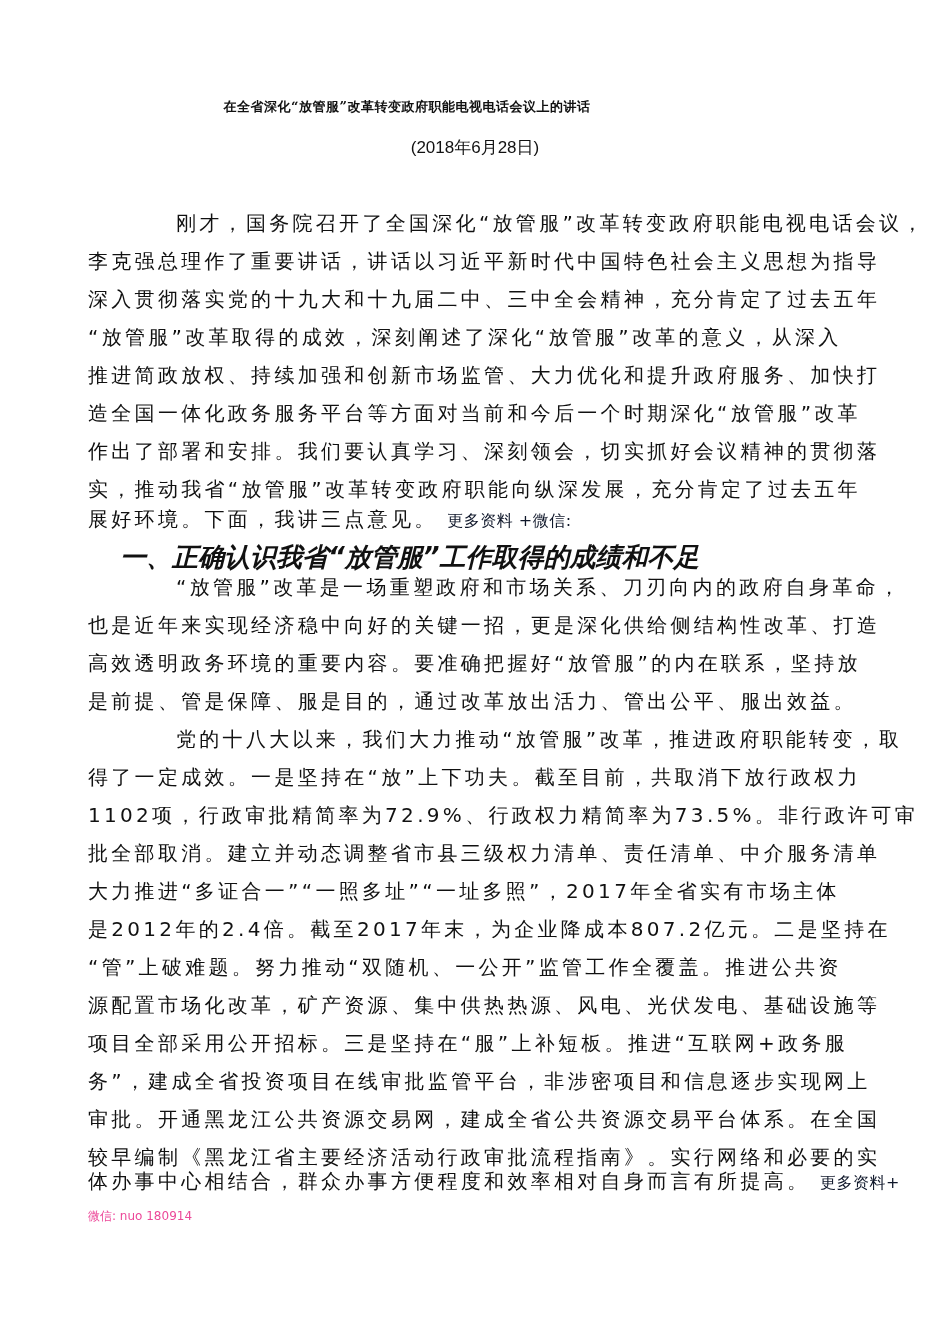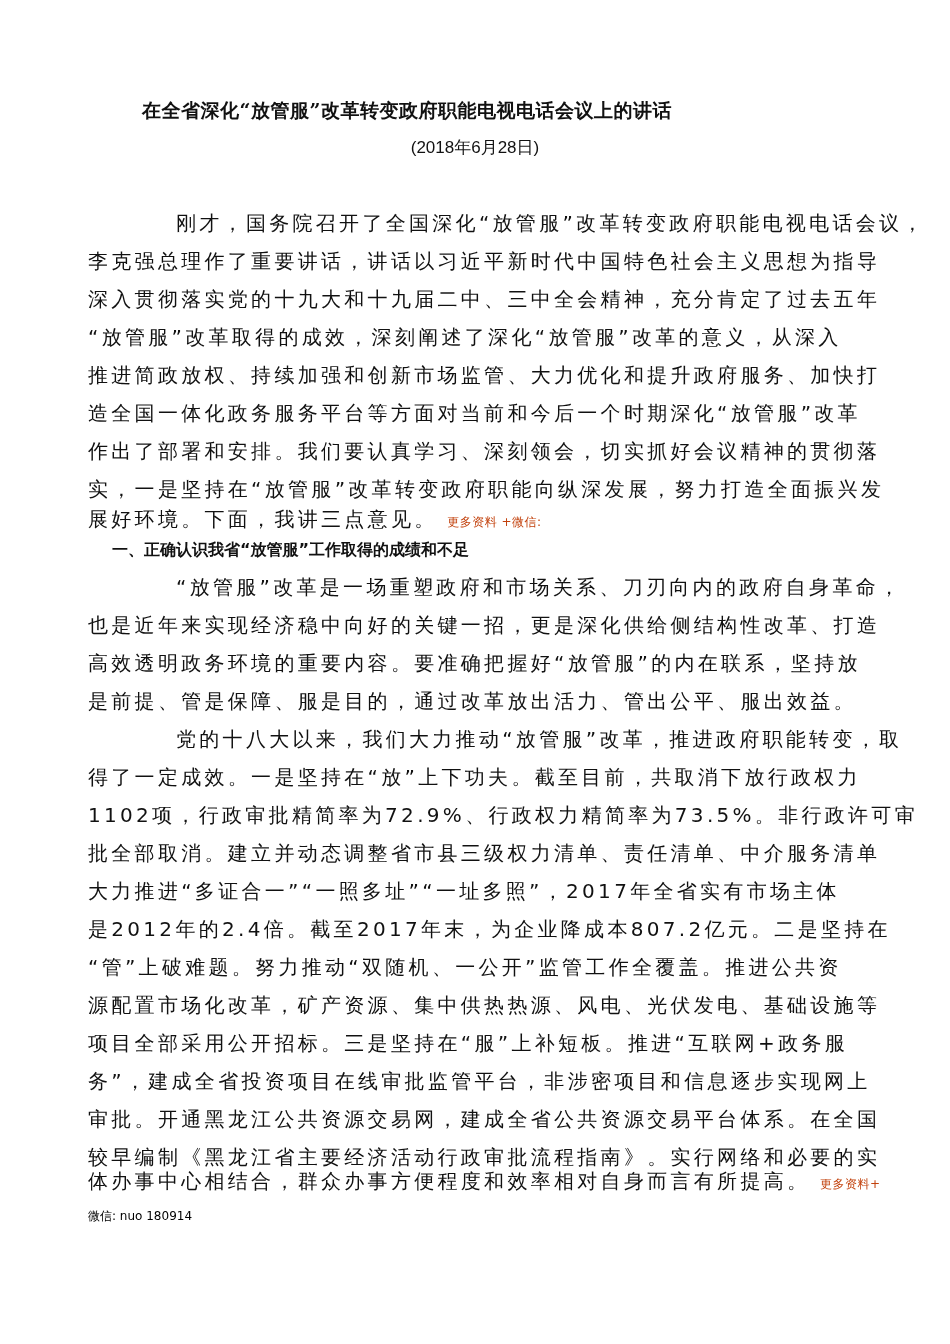--- a/index.html
+++ b/index.html
@@ -1,55 +1,55 @@
 <!DOCTYPE html>
 <html><head>
 <meta charset="utf-8">
 <style>
   html, body { margin: 0; padding: 0; background: #ffffff; }
   body { width: 950px; height: 1344px; position: relative; overflow: hidden; color: #111; }
   .page { position: absolute; left: 0; top: 0; width: 950px; height: 1344px; }
   .title {
     position: absolute; left: 0; top: 98px; width: 814px; text-align: center;
-    font-family: "DejaVu Serif", serif; font-weight: bold; font-size: 19px; letter-spacing: 0.5px;
+    font-family: "DejaVu Serif", serif; font-weight: bold; font-size: 13px; letter-spacing: 0.5px;
   }
   .date {
     position: absolute; left: 0; top: 136px; width: 950px; text-align: center;
     font-family: Liberation Sans, sans-serif; font-size: 17px;
   }
   .line {
     position: absolute; left: 88px; white-space: nowrap;
     font-family: "DejaVu Sans", sans-serif; font-size: 20px; letter-spacing: 3.3px;
   }
   .indent { left: 132px; margin-left: 44px; }
   .heading {
-    position: absolute; left: 112px; white-space: nowrap;
-    font-family: "DejaVu Sans", sans-serif; font-weight: bold; font-size: 16px;
+    position: absolute; left: 120px; white-space: nowrap;
+    font-family: "DejaVu Sans", sans-serif; font-weight: bold; font-size: 26px; font-style: italic;
   }
-  .note { color: #c2410c; font-size: 12px; letter-spacing: 0.5px; }
+  .note { color: #0f172a; font-size: 16px; letter-spacing: 0.5px; }
   .footnote {
-    position: absolute; left: 88px; top: 1208px; color: #000000;
+    position: absolute; left: 88px; top: 1208px; color: #ec4899;
     font-family: "DejaVu Sans", sans-serif; font-size: 12px;
   }
 </style>
 </head>
 <body>
 
 <div class="page">
   <div class="title">在全省深化“放管服”改革转变政府职能电视电话会议上的讲话</div>
   <div class="date">(2018年6月28日)</div>
 
   <div class="line indent" style="top:210px"><span>刚才，国务院召开了全国深化“放管服”改革转变政府职能电视电话会议，</span></div>
   <div class="line" style="top:248px"><span>李克强总理作了重要讲话，讲话以习近平新时代中国特色社会主义思想为指导</span></div>
   <div class="line" style="top:324px"><span>“放管服”改革取得的成效，深刻阐述了深化“放管服”改革的意义，从深入</span></div>
   <div class="line" style="top:286px"><span>深入贯彻落实党的十九大和十九届二中、三中全会精神，充分肯定了过去五年</span></div>
   <div class="line" style="top:400px"><span>造全国一体化政务服务平台等方面对当前和今后一个时期深化“放管服”改革</span></div>
   <div class="line" style="top:362px"><span>推进简政放权、持续加强和创新市场监管、大力优化和提升政府服务、加快打</span></div>
   <div class="line" style="top:438px"><span>作出了部署和安排。我们要认真学习、深刻领会，切实抓好会议精神的贯彻落</span></div>
-  <div class="line" style="top:476px"><span>实，一是坚持在“放管服”改革转变政府职能向纵深发展，努力打造全面振兴发</span></div>
+  <div class="line" style="top:476px"><span>实，推动我省“放管服”改革转变政府职能向纵深发展，充分肯定了过去五年</span></div>
   <div class="line" style="top:506px"><span>展好环境。下面，我讲三点意见。</span> <span class="note">更多资料 +微信:</span></div>
 
   <div class="heading" style="top:540px">一、正确认识我省“放管服”工作取得的成绩和不足</div>
 
   <div class="line indent" style="top:574px"><span>“放管服”改革是一场重塑政府和市场关系、刀刃向内的政府自身革命，</span></div>
   <div class="line" style="top:612px"><span>也是近年来实现经济稳中向好的关键一招，更是深化供给侧结构性改革、打造</span></div>
   <div class="line" style="top:650px"><span>高效透明政务环境的重要内容。要准确把握好“放管服”的内在联系，坚持放</span></div>
   <div class="line" style="top:688px"><span>是前提、管是保障、服是目的，通过改革放出活力、管出公平、服出效益。</span></div>
 
   <div class="line indent" style="top:726px"><span>党的十八大以来，我们大力推动“放管服”改革，推进政府职能转变，取</span></div>

